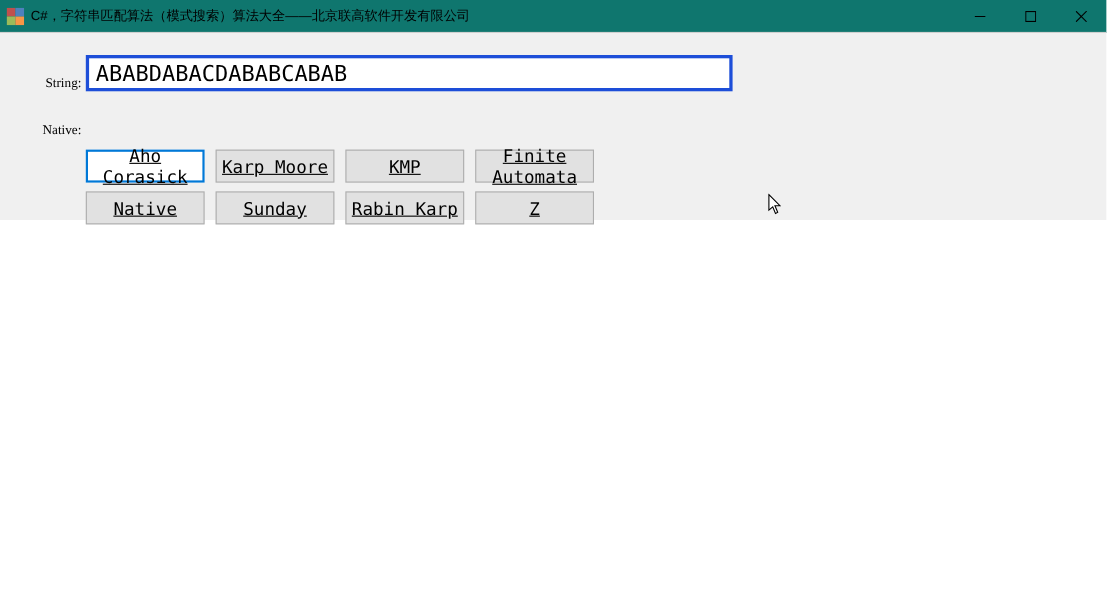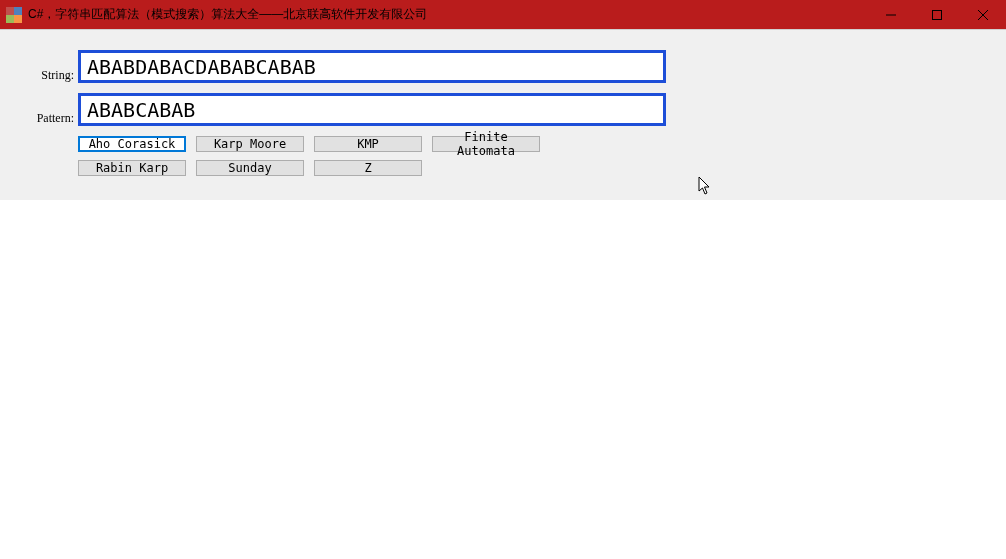--- a/index.html
+++ b/index.html
@@ -10,21 +10,21 @@
     body {
       font-family: "Microsoft YaHei", "SimSun", Arial, sans-serif;
       background: #ffffff;
       width: 1006px;
       height: 559px;
       overflow: hidden;
       position: relative;
     }
     .titlebar {
       height: 30px;
-      background: #b91c1c;
+      background: #0f766e;
       border-bottom: 1px solid #d0d0d0;
       display: flex;
       align-items: center;
       padding-left: 6px;
       position: relative;
     }
     .titlebar-icon {
       width: 16px;
       height: 16px;
       margin-right: 6px;
@@ -91,29 +91,30 @@
       margin-left: 66px;
       margin-top: 8px;
     }
     .button-row {
       display: flex;
       gap: 10px;
       margin-bottom: 8px;
     }
     .algo-button {
       width: 108px;
-      height: 16px;
+      height: 30px;
       background: #e1e1e1;
       border: 1px solid #adadad;
       font-family: "SimSun", monospace;
-      font-size: 12px;
+      font-size: 16px;
       cursor: pointer;
       display: flex;
       align-items: center;
       justify-content: center;
+      text-decoration: underline;
     }
     .algo-button.selected {
       background: #ffffff;
       border: 2px solid #0078d7;
     }
     .lower-area {
       background: #ffffff;
       height: calc(559px - 30px - 170px);
     }
     .cursor {
@@ -159,33 +160,33 @@
     </div>
   </div>
 </div>
 
 <div class="content-panel">
   <div class="form-row">
     <div class="form-label">String:</div>
     <input class="form-input" type="text" value="ABABDABACDABABCABAB" style="">
   </div>
   <div class="form-row">
-    <div class="form-label">Pattern:</div>
-    <input class="form-input" type="text" value="ABABCABAB" style="">
+    <div class="form-label">Native:</div>
   </div>
   <div class="button-grid">
     <div class="button-row">
       <button class="algo-button selected">Aho Corasick</button>
       <button class="algo-button">Karp Moore</button>
       <button class="algo-button">KMP</button>
       <button class="algo-button">Finite Automata</button>
     </div>
     <div class="button-row">
+      <button class="algo-button">Native</button>
+      <button class="algo-button">Sunday</button>
       <button class="algo-button">Rabin Karp</button>
-      <button class="algo-button">Sunday</button>
       <button class="algo-button">Z</button>
     </div>
   </div>
 </div>
 
 <div class="lower-area"></div>
 
 <div class="cursor">
   <svg viewBox="0 0 16 20">
     <path d="M1 1 L1 15 L4.5 12 L7 18 L9 17 L6.5 11 L11 11 Z" fill="#ffffff" stroke="#000" stroke-width="1"></path>

